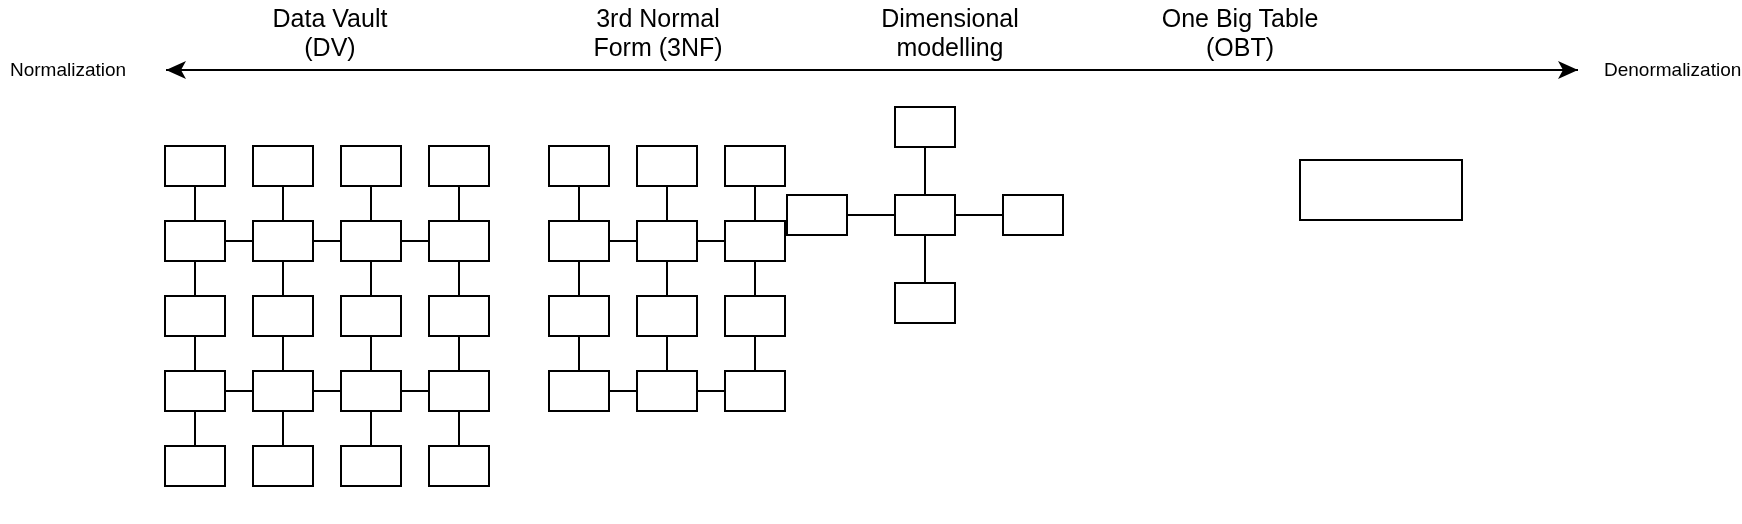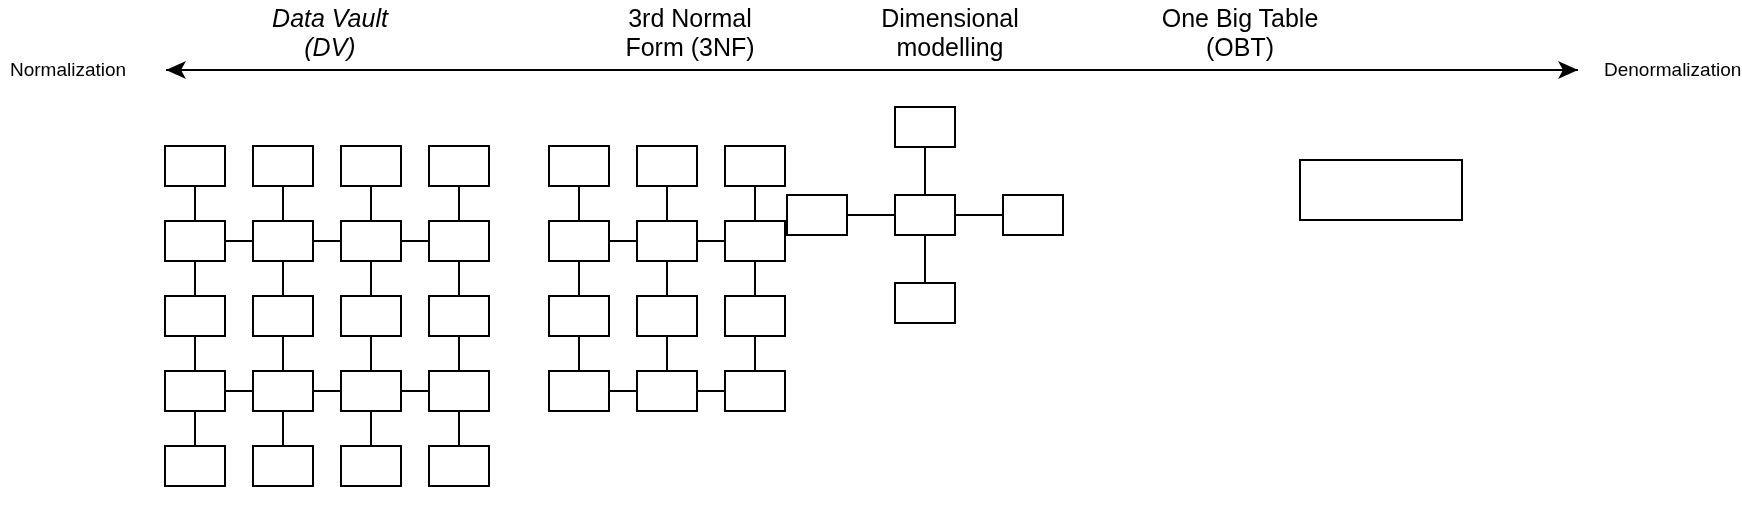--- a/index.html
+++ b/index.html
@@ -58,23 +58,23 @@
 </style>
 </head>
 <body>
 
 <div id="canvas">
 
   <div class="axis-label" id="label-normalization">Normalization</div>
 
   <div class="axis-label" id="label-denormalization">Denormalization</div>
 
-  <div class="column-header" id="header-0" style="width: 300px; left: 180px; font-style: italic;">Data Vault
+  <div class="column-header" id="header-0" style="width: 300px; left: 180px;">Data Vault
 (DV)</div>
-  <div class="column-header" id="header-1" style="width: 300px; left: 540px;">3rd Normal
+  <div class="column-header" id="header-1" style="width: 300px; left: 508px;">3rd Normal
 Form (3NF)</div>
   <div class="column-header" id="header-3" style="width: 300px; left: 1090px;">One Big Table
 (OBT)</div>
   <div class="column-header" id="header-2" style="width: 300px; left: 800px;">Dimensional
 modelling</div>
 
   <svg class="diagram-svg" id="gfx" width="1742" height="524">
       <line x1="166" y1="70" x2="1578" y2="70" stroke="#000000" stroke-width="2"></line>
       <polygon points="166,70 186,61 181,70 186,79" fill="#000000"></polygon>
       <polygon points="1578,70 1558,61 1563,70 1558,79" fill="#000000"></polygon>

